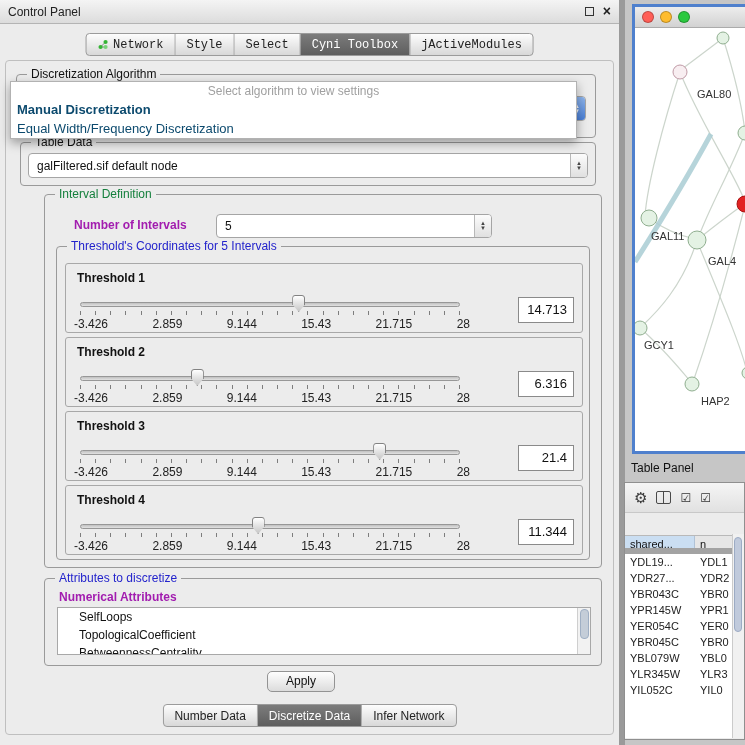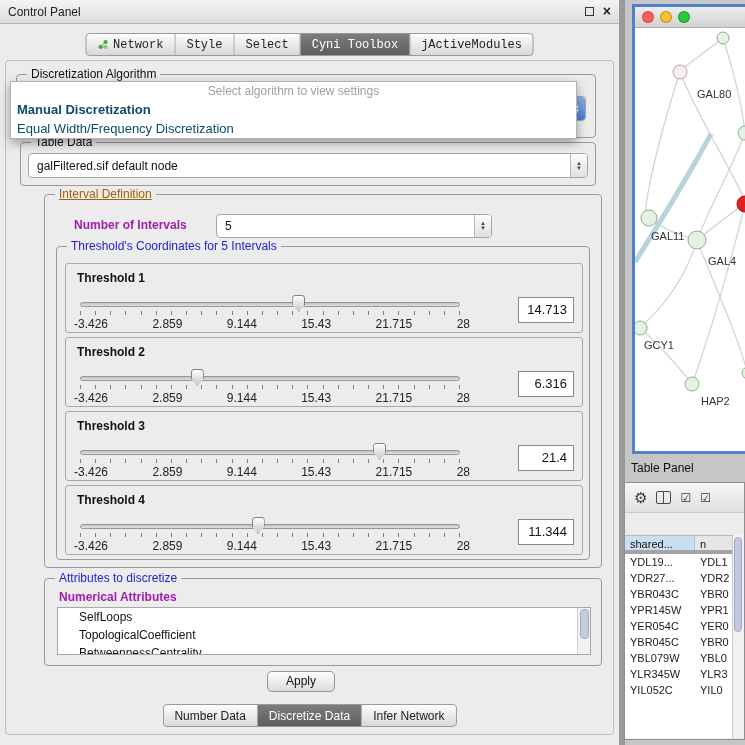--- a/index.html
+++ b/index.html
@@ -26,21 +26,21 @@
   .tabs .tab.sel { background:linear-gradient(#7c7c7c,#5e5e5e); color:#fff; }
   .top-tabs { top:33px; left:50%; transform:translateX(-50%);font-family:Liberation Mono, monospace; }
   .bottom-tabs { top:704px; left:50%; transform:translateX(-50%); }
 
   .content-frame { position:absolute; left:5px; top:60px; width:609px; height:675px;
     border:1px solid #bfbfbf; border-radius:4px; background:#ececec; }
 
   
   .group { position:absolute; border:1px solid #9a9a9a; border-radius:4px; background:#ececec; }
   .glabel { position:absolute; top:-8px; left:10px; background:#ececec; padding:0 4px; font-size:12px; line-height:15px; color:#111; white-space:nowrap; }
-  .glabel.green { color:#a16207;text-decoration:underline; }
+  .glabel.green { color:#15803d; }
   .glabel.blue { color:#2323cc; }
 
   
   .combo { position:absolute; background:#fff; border:1px solid #a5a5a5; border-radius:4px; display:flex; align-items:center; }
   .combo .ctext { flex:1; padding:0 8px; font-size:12px; color:#111; white-space:nowrap; overflow:hidden; }
   .combo .stepper { width:17px; align-self:stretch; border-left:1px solid #b8b8b8; display:flex; flex-direction:column;
     align-items:center; justify-content:center; color:#444; background:linear-gradient(#fcfcfc,#e0e0e0); border-radius:0 3px 3px 0; }
   .combo .stepper span { font-size:6px; line-height:5px; }
   .combo.blue-stepper .stepper { background:linear-gradient(#8db4ec,#4a7fd6); color:#fff; border-left-color:#3a6cc0; }
 
@@ -91,21 +91,21 @@
   
   .tp-title { position:absolute; left:631px; top:461px; font-size:12px; color:#111; }
   .table-panel { position:absolute; left:624px; top:482px; width:121px; height:258px; background:#ececec; border:1px solid #8f8f8f; }
   .tp-toolbar { position:relative; height:30px; display:flex; align-items:center; gap:9px; padding-left:9px;
     background:linear-gradient(#f5f5f5,#e1e1e1); border-bottom:1px solid #c8c8c8; }
   .gear { font-size:15px; color:#3a3a3a; line-height:15px; }
   .cols-icon { width:15px; height:13px; border:1.5px solid #4a4a4a; border-radius:2px;
     background:linear-gradient(to right, transparent 5.5px, #4a4a4a 5.5px 7px, transparent 7px); }
   .chk { font-size:12px; color:#333; line-height:12px; }
   .tp-blank { height:22px; background:#ececec; }
-  .tp-header { display:flex; height:19px; border-top:1px solid #b9b9b9; border-bottom:4px solid #a3a3a3;
+  .tp-header { display:flex; height:19px; border-top:1px solid #b9b9b9; border-bottom:6px solid #a3a3a3;
     background:#e6e6e6; font-size:11px; line-height:17px; }
   .tp-h1 { width:70px; background:#cadef2; border-right:1px solid #b0c2d6; padding-left:5px; overflow:hidden; white-space:nowrap; }
   .tp-h2 { flex:1; padding-left:5px; overflow:hidden; white-space:nowrap; }
   .tp-body { position:relative; background:#fff; height:184px; overflow:hidden; }
   .tp-row { display:flex; height:16px; font-size:11px; line-height:16px; }
   .tp-c1 { width:70px; padding-left:5px; color:#222; overflow:hidden; white-space:nowrap; }
   .tp-c2 { flex:1; padding-left:5px; color:#222; overflow:hidden; white-space:nowrap; }
   .tp-vscroll { position:absolute; right:0px; top:51px; bottom:1px; width:12px; background:#f1f1f1; border-left:1px solid #cbcbcb; }
   .tp-vthumb { position:absolute; left:1px; top:3px; width:8px; height:95px; background:#c0cadc; border:1px solid #9cabc4; border-radius:4px; }
 </style>

